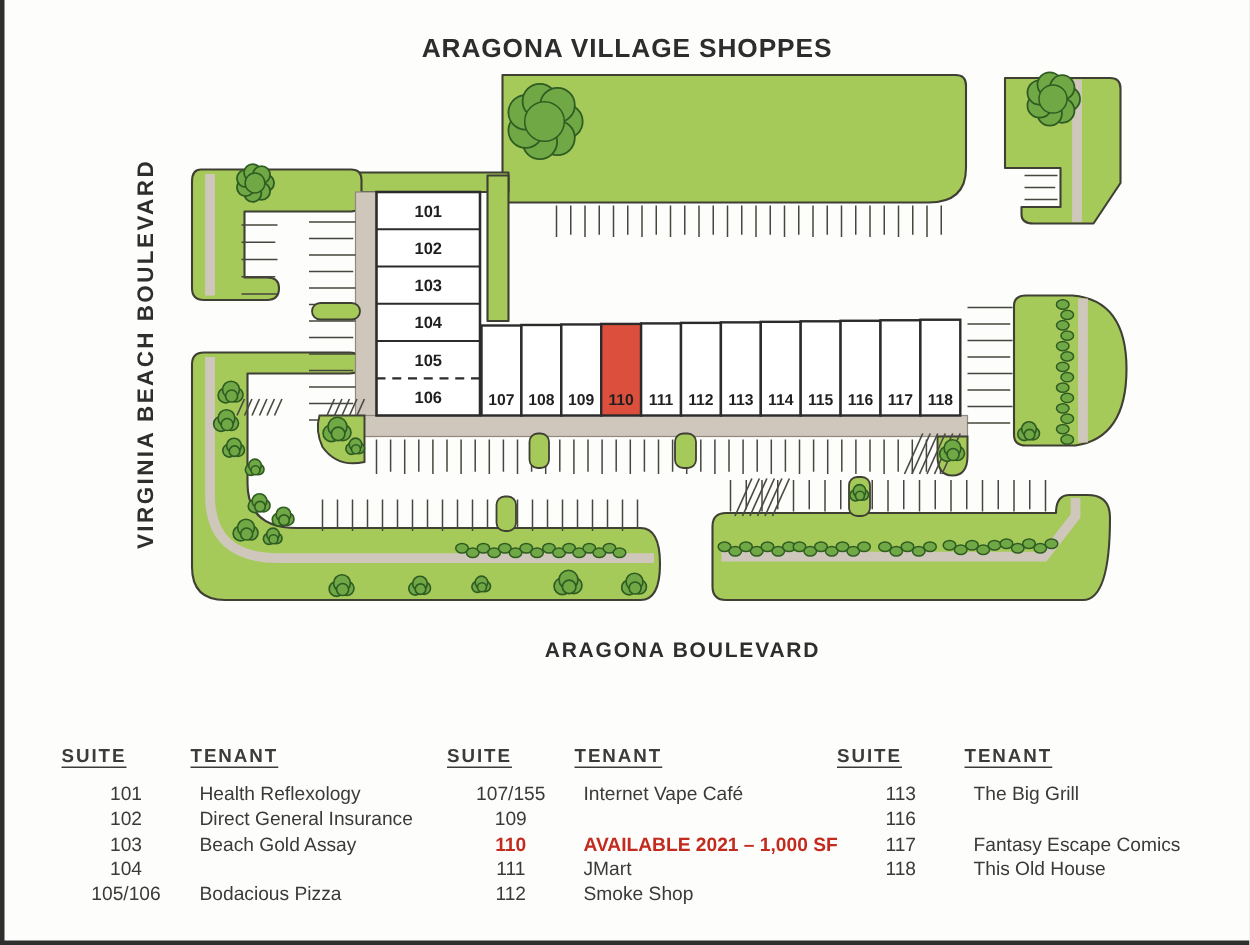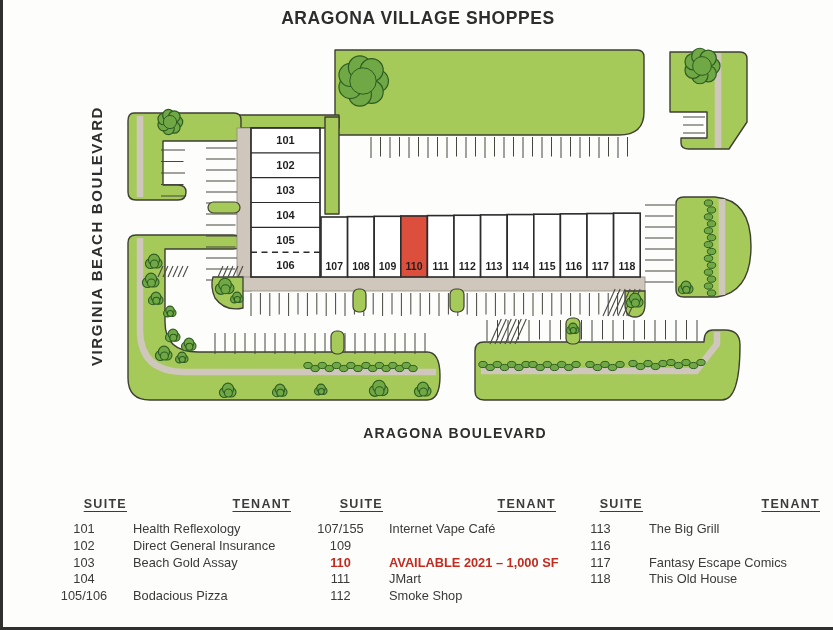--- a/index.html
+++ b/index.html
@@ -4,35 +4,35 @@
 <style>
   html,body{margin:0;padding:0;background:#e8e8e6;}
   .page{
     position:relative;width:833px;height:630px;margin:0 auto;
     background:#fdfdfc;overflow:hidden;
     border-left:3px solid #2f2f2f;border-bottom:3px solid #2f2f2f;
     box-sizing:border-box;
     font-family:"Liberation Sans",sans-serif;
   }
   .title{
-    position:absolute;top:8px;left:0;width:100%;text-align:center;
+    position:absolute;top:22px;left:0;width:100%;text-align:center;
     font-size:17.5px;font-weight:bold;letter-spacing:.6px;color:#2d2d2d;
   }
   svg{position:absolute;top:0;left:0;}
   .street{font:bold 15px "Liberation Sans",sans-serif;letter-spacing:1.6px;fill:#2e2e2e;}
   .street2{font:bold 14px "Liberation Sans",sans-serif;letter-spacing:1.2px;fill:#2e2e2e;}
   .suite-num{font:bold 11px "Liberation Sans",sans-serif;fill:#1f1f1f;text-anchor:middle;}
   .suite-num-sm{font:bold 10.5px "Liberation Sans",sans-serif;fill:#1f1f1f;text-anchor:middle;}
 
   .directory{position:absolute;top:497px;left:0;width:833px;font-size:12.8px;color:#3a3a3a;}
   .dir-group{position:absolute;top:0;}
   .hdr{display:flex;font-size:12.5px;font-weight:bold;color:#3b3b3b;margin-bottom:9px;line-height:15px;}
   .hdr span{text-decoration:underline;text-underline-offset:3px;letter-spacing:1.3px;}
-  .hdr .hs{text-align:right;}
-  .hdr .ht{flex:1;text-align:right;}
+  .hdr .hs{text-align:left;}
+  .hdr .ht{flex:1;text-align:left;}
   .drow{display:flex;line-height:16.8px;}
   .drow .suite{text-align:center;flex:none;}
   .drow .tenant{flex:1;padding-left:6px;white-space:nowrap;}
   .avail{color:#c32b1f;font-weight:bold;}
 </style>
 </head>
 <body>
 
 <div class="page">
   <div class="title">ARAGONA VILLAGE SHOPPES</div>

